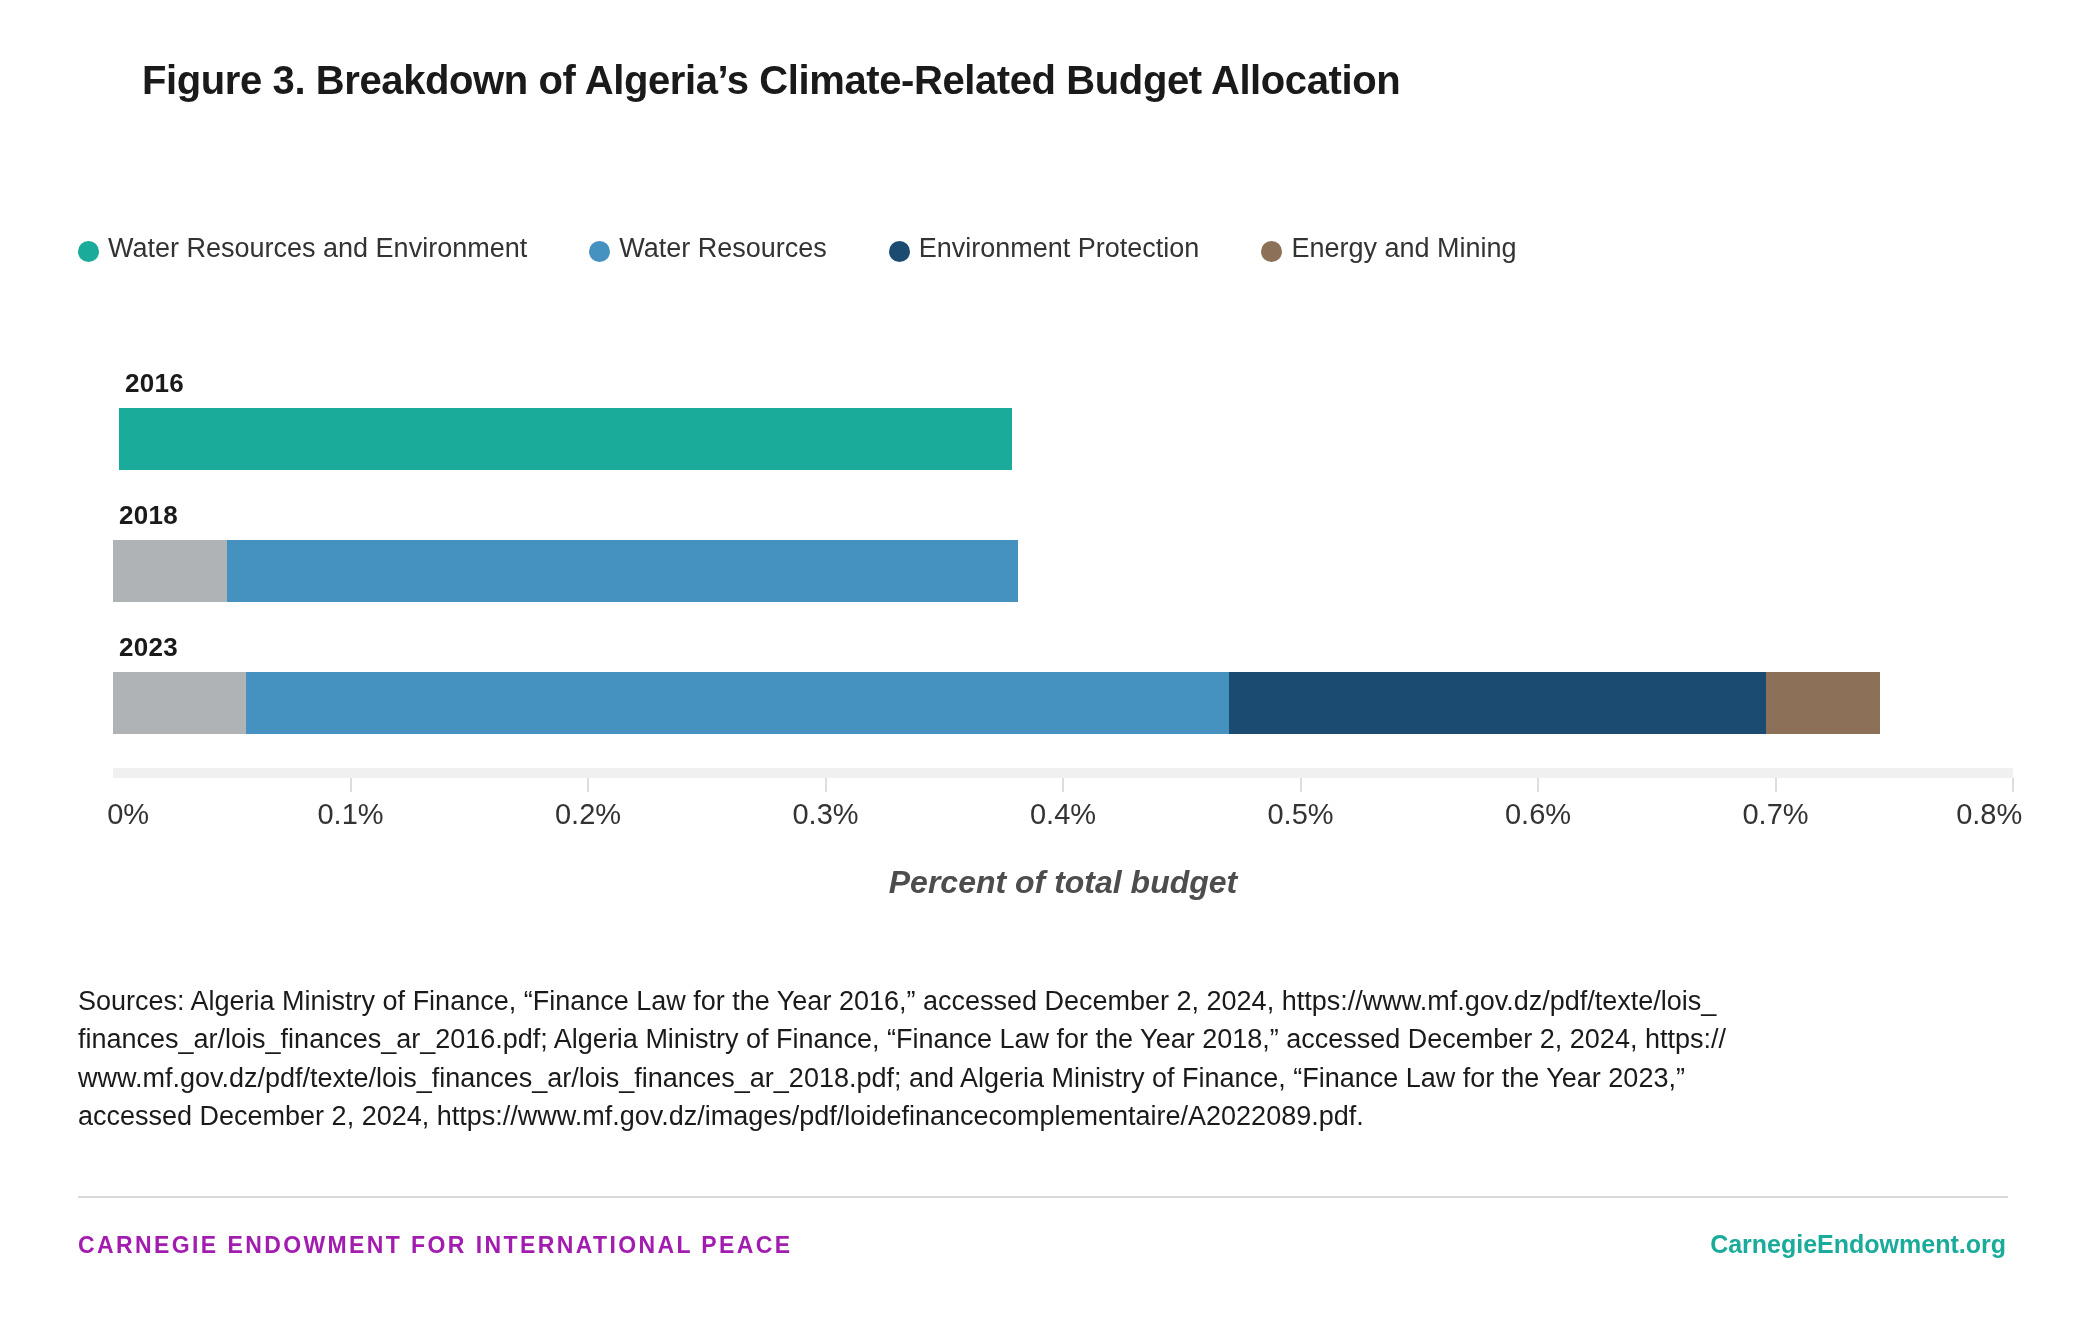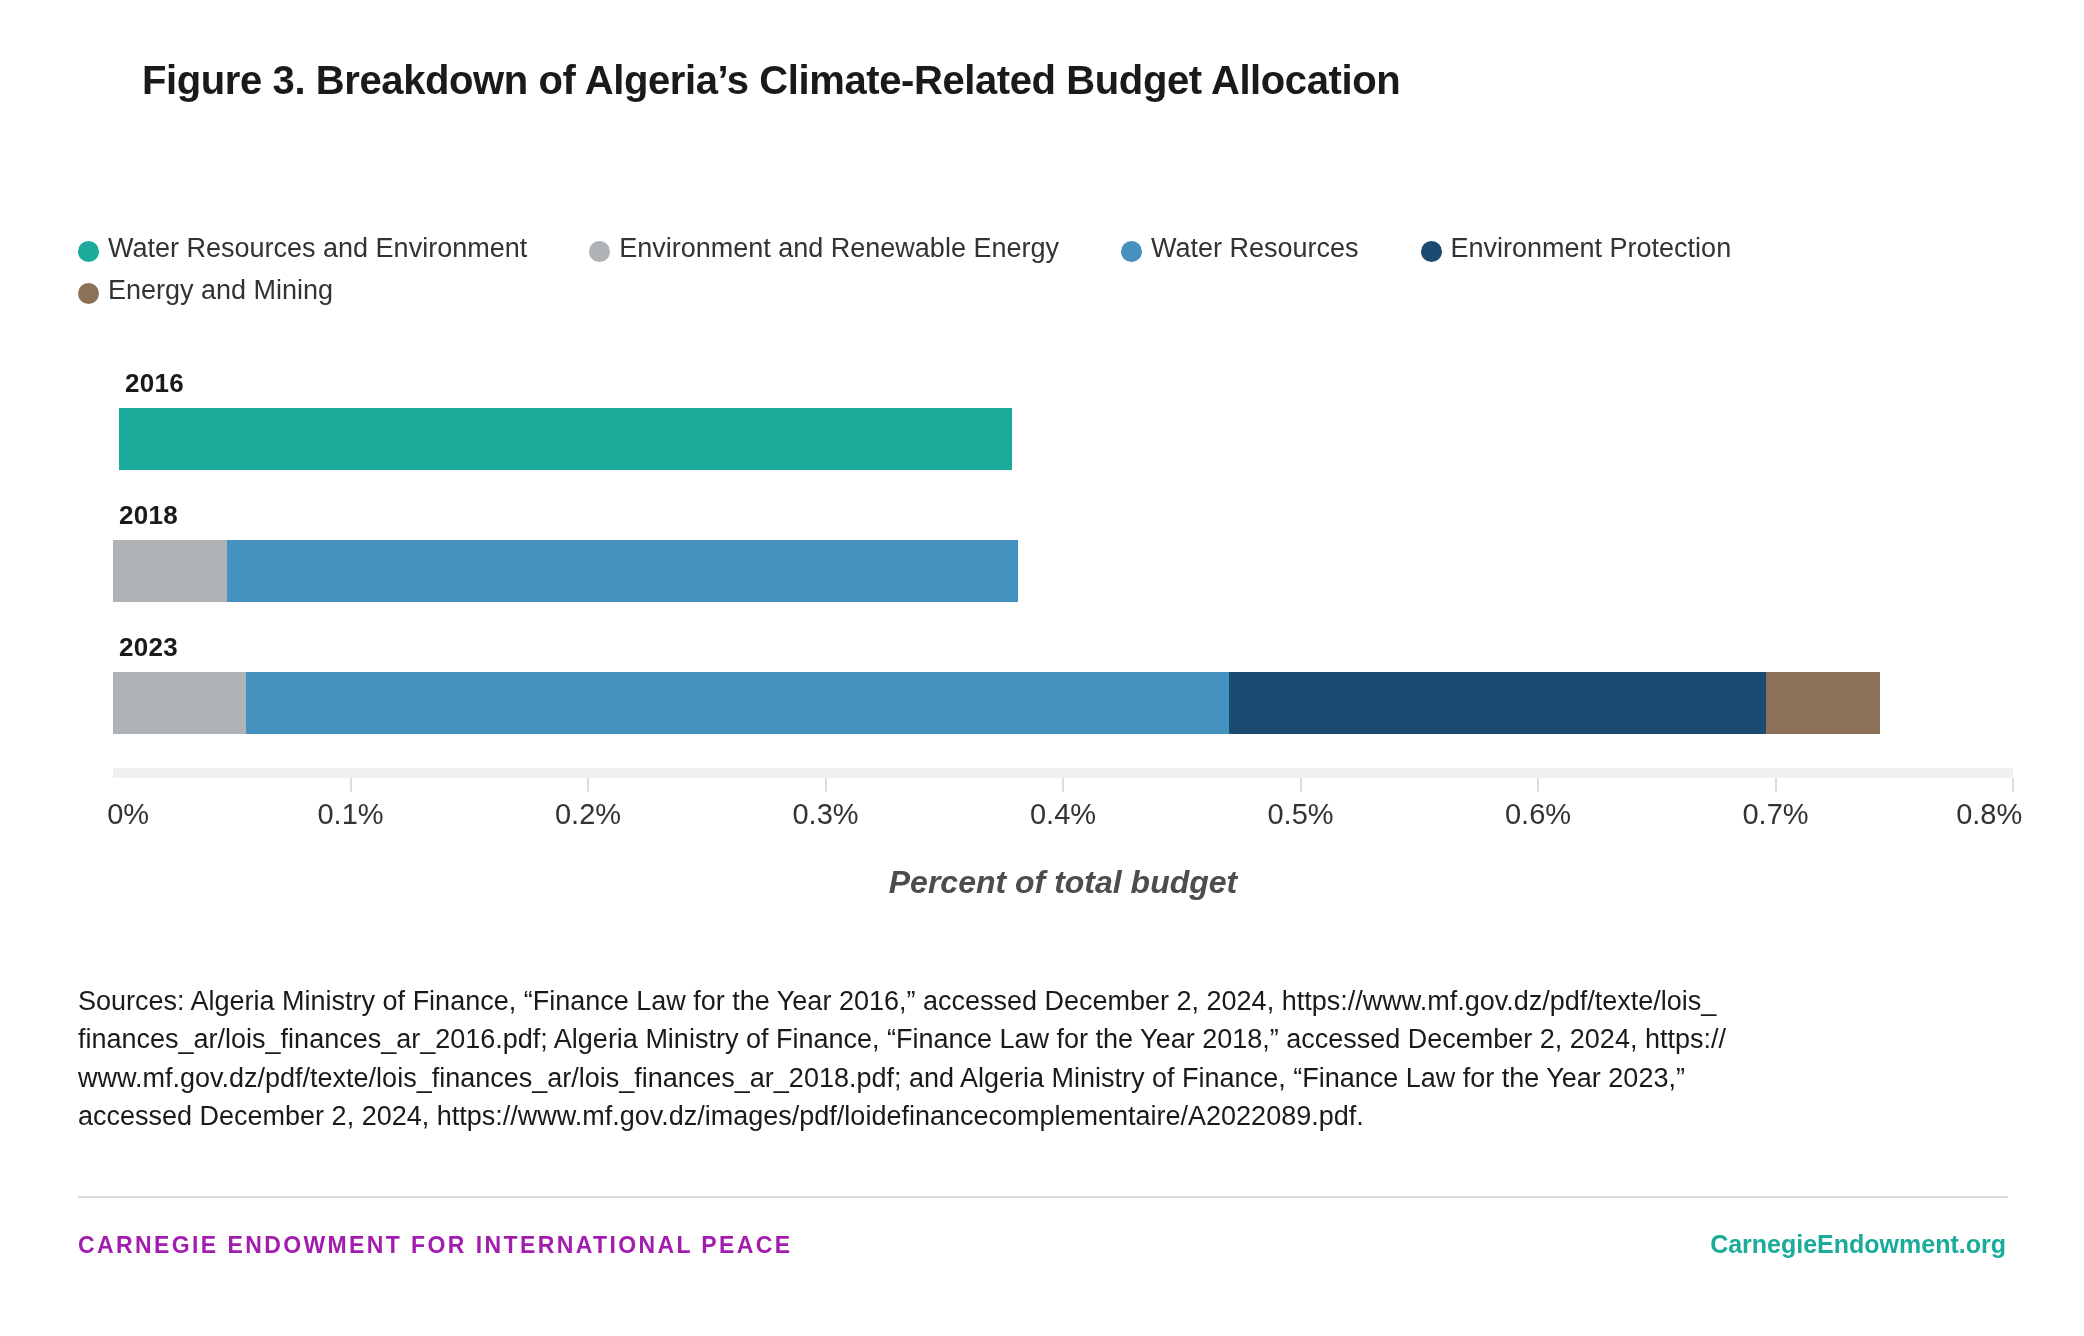--- a/index.html
+++ b/index.html
@@ -184,24 +184,20 @@
 <body>
 
 <div class="page">
 
   <div class="figure-title">Figure 3. Breakdown of Algeria’s Climate-Related Budget Allocation</div>
 
   <div class="legend">
       <div class="legend-item">
         <span class="legend-swatch" style="background: rgb(26, 171, 155);"></span>
         <span class="legend-label">Water Resources and Environment</span>
-      </div>
-      <div class="legend-item">
-        <span class="legend-swatch" style="background: rgb(176, 179, 181);"></span>
-        <span class="legend-label">Environment and Renewable Energy</span>
       </div>
       <div class="legend-item">
         <span class="legend-swatch" style="background: rgb(69, 145, 192);"></span>
         <span class="legend-label">Water Resources</span>
       </div>
       <div class="legend-item">
         <span class="legend-swatch" style="background: rgb(27, 75, 112);"></span>
         <span class="legend-label">Environment Protection</span>
       </div>
       <div class="legend-item">

